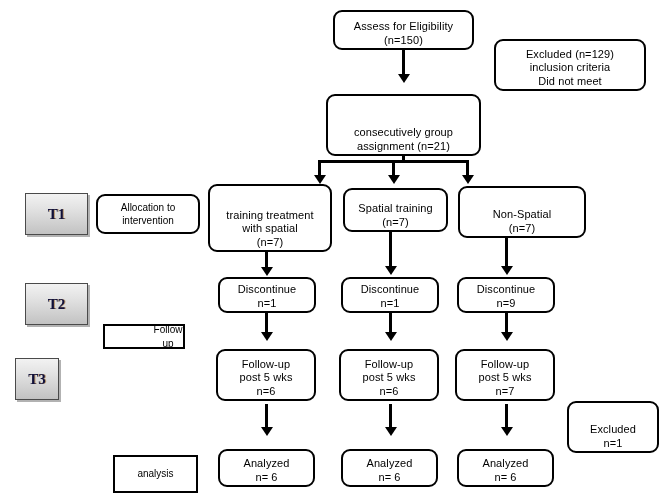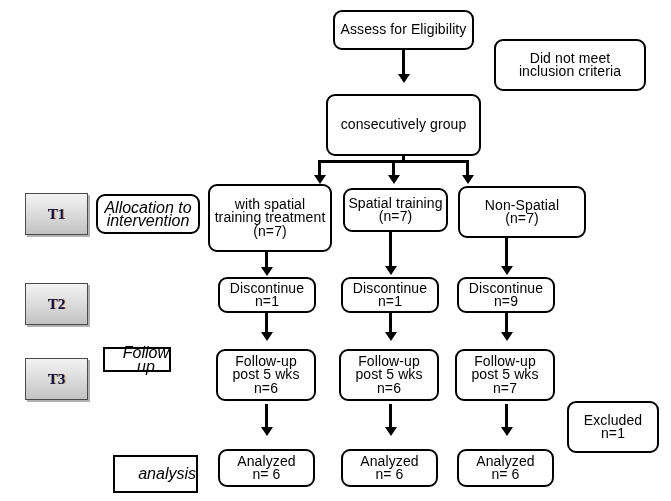--- a/index.html
+++ b/index.html
@@ -17,52 +17,51 @@
     overflow: hidden;
   }
   
   .node {
     position: absolute;
     box-sizing: border-box;
     border: 2.2px solid #000000;
     border-radius: 9px;
     background: #ffffff;
     display: flex;
+    align-items: flex-end;
+    justify-content: center;
+    text-align: center;
+    color: #000000;
+    font-size: 11px;
+    line-height: 13.5px;
+    letter-spacing: 0.1px;
+    padding: 1px 3px;
+  }
+  .node .lines {
+    display: block;
+    width: 100%;
+  }
+  .node .lines span {
+    display: block;
+    white-space: nowrap;
+  }
+  
+  .label-box {
+    position: absolute;
+    box-sizing: border-box;
+    border: 2.2px solid #000000;
+    border-radius: 0;
+    background: #ffffff;
+    display: flex;
     align-items: center;
     justify-content: center;
     text-align: center;
     color: #000000;
-    font-size: 14px;
+    font-size: 10px;
     line-height: 13.5px;
-    letter-spacing: 0.1px;
-    padding: 1px 3px;
-  }
-  .node .lines {
-    display: block;
-    width: 100%;
-  }
-  .node .lines span {
-    display: block;
-    white-space: nowrap;
-  }
-  
-  .label-box {
-    position: absolute;
-    box-sizing: border-box;
-    border: 2.2px solid #000000;
-    border-radius: 0;
-    background: #ffffff;
-    display: flex;
-    align-items: center;
-    justify-content: flex-end;
-    text-align: center;
-    color: #000000;
-    font-size: 16px;
-    line-height: 13.5px;
-    font-style: italic;
   }
   .label-box.rounded { border-radius: 9px; }
   
   .tbadge {
     position: absolute;
     box-sizing: border-box;
     border: 1px solid #4a4a4a;
     background: linear-gradient(to bottom, #f2f2f2 0%, #e3e3e3 35%, #cfcfcf 75%, #c2c2c2 100%);
     box-shadow: 2px 2px 0px rgba(0,0,0,0.30);
     display: flex;
@@ -95,36 +94,39 @@
   }
 </style>
 </head>
 <body>
 
 <div id="canvas">
 
   <div class="node" style="left:333px; top:10px; width:141px; height:40px;">
     <span class="lines">
       <span>Assess for Eligibility</span>
+      <span>(n=150)</span>
     </span>
   </div>
 
   <div class="node" style="left:494px; top:39px; width:152px; height:52px;">
     <span class="lines">
+      <span>Excluded (n=129)</span>
+      <span>inclusion  criteria</span>
       <span>Did not meet</span>
-      <span>inclusion  criteria</span>
     </span>
   </div>
 
   <div class="vline" style="left:402px; top:50px; height:26px;"></div>
   <div class="arrowhead" style="left:397.5px; top:74px;"></div>
 
   <div class="node" style="left:326px; top:94px; width:155px; height:62px;">
     <span class="lines">
       <span>consecutively group</span>
+      <span>assignment (n=21)</span>
     </span>
   </div>
 
   <div class="vline" style="left:402px; top:156px; height:7px;"></div>
   <div class="hline" style="left:318px; top:160px; width:151px;"></div>
 
   <div class="vline" style="left:318px; top:160px; height:17px;"></div>
   <div class="arrowhead" style="left:313.5px; top:175px;"></div>
 
   <div class="vline" style="left:392px; top:160px; height:17px;"></div>
@@ -139,22 +141,22 @@
 
   <div class="label-box rounded" style="left:96px; top:194px; width:104px; height:40px;">
     <span class="lines">
       <span>Allocation to</span>
       <span>intervention</span>
     </span>
   </div>
 
   <div class="node" style="left:208px; top:184px; width:124px; height:68px;">
     <span class="lines">
+      <span>training treatment</span>
       <span>with spatial</span>
-      <span>training treatment</span>
       <span>(n=7)</span>
     </span>
   </div>
 
   <div class="node" style="left:343px; top:188px; width:105px; height:44px;">
     <span class="lines">
       <span>Spatial training</span>
       <span>(n=7)</span>
     </span>
   </div>
@@ -202,25 +204,25 @@
 
   <div class="vline" style="left:265px; top:313px; height:21px;"></div>
   <div class="arrowhead" style="left:260.5px; top:332px;"></div>
 
   <div class="vline" style="left:389px; top:313px; height:21px;"></div>
   <div class="arrowhead" style="left:384.5px; top:332px;"></div>
 
   <div class="vline" style="left:505px; top:313px; height:21px;"></div>
   <div class="arrowhead" style="left:500.5px; top:332px;"></div>
 
-  <div class="label-box" style="left:103px; top:347px; width:68px; height:25px;padding-left:48px;">
+  <div class="label-box" style="left:103px; top:324px; width:82px; height:25px;padding-left:48px;">
     <span>Follow up</span>
   </div>
 
-  <div class="tbadge" style="left:25px; top:358px; width:63px; height:42px;font-family:Liberation Serif, serif;">
+  <div class="tbadge" style="left:15px; top:358px; width:44px; height:42px;font-family:Liberation Serif, serif;">
     <span>T3</span>
   </div>
 
   <div class="node" style="left:216px; top:349px; width:100px; height:52px;">
     <span class="lines">
       <span>Follow-up</span>
       <span>post 5 wks</span>
       <span>n=6</span>
     </span>
   </div>

